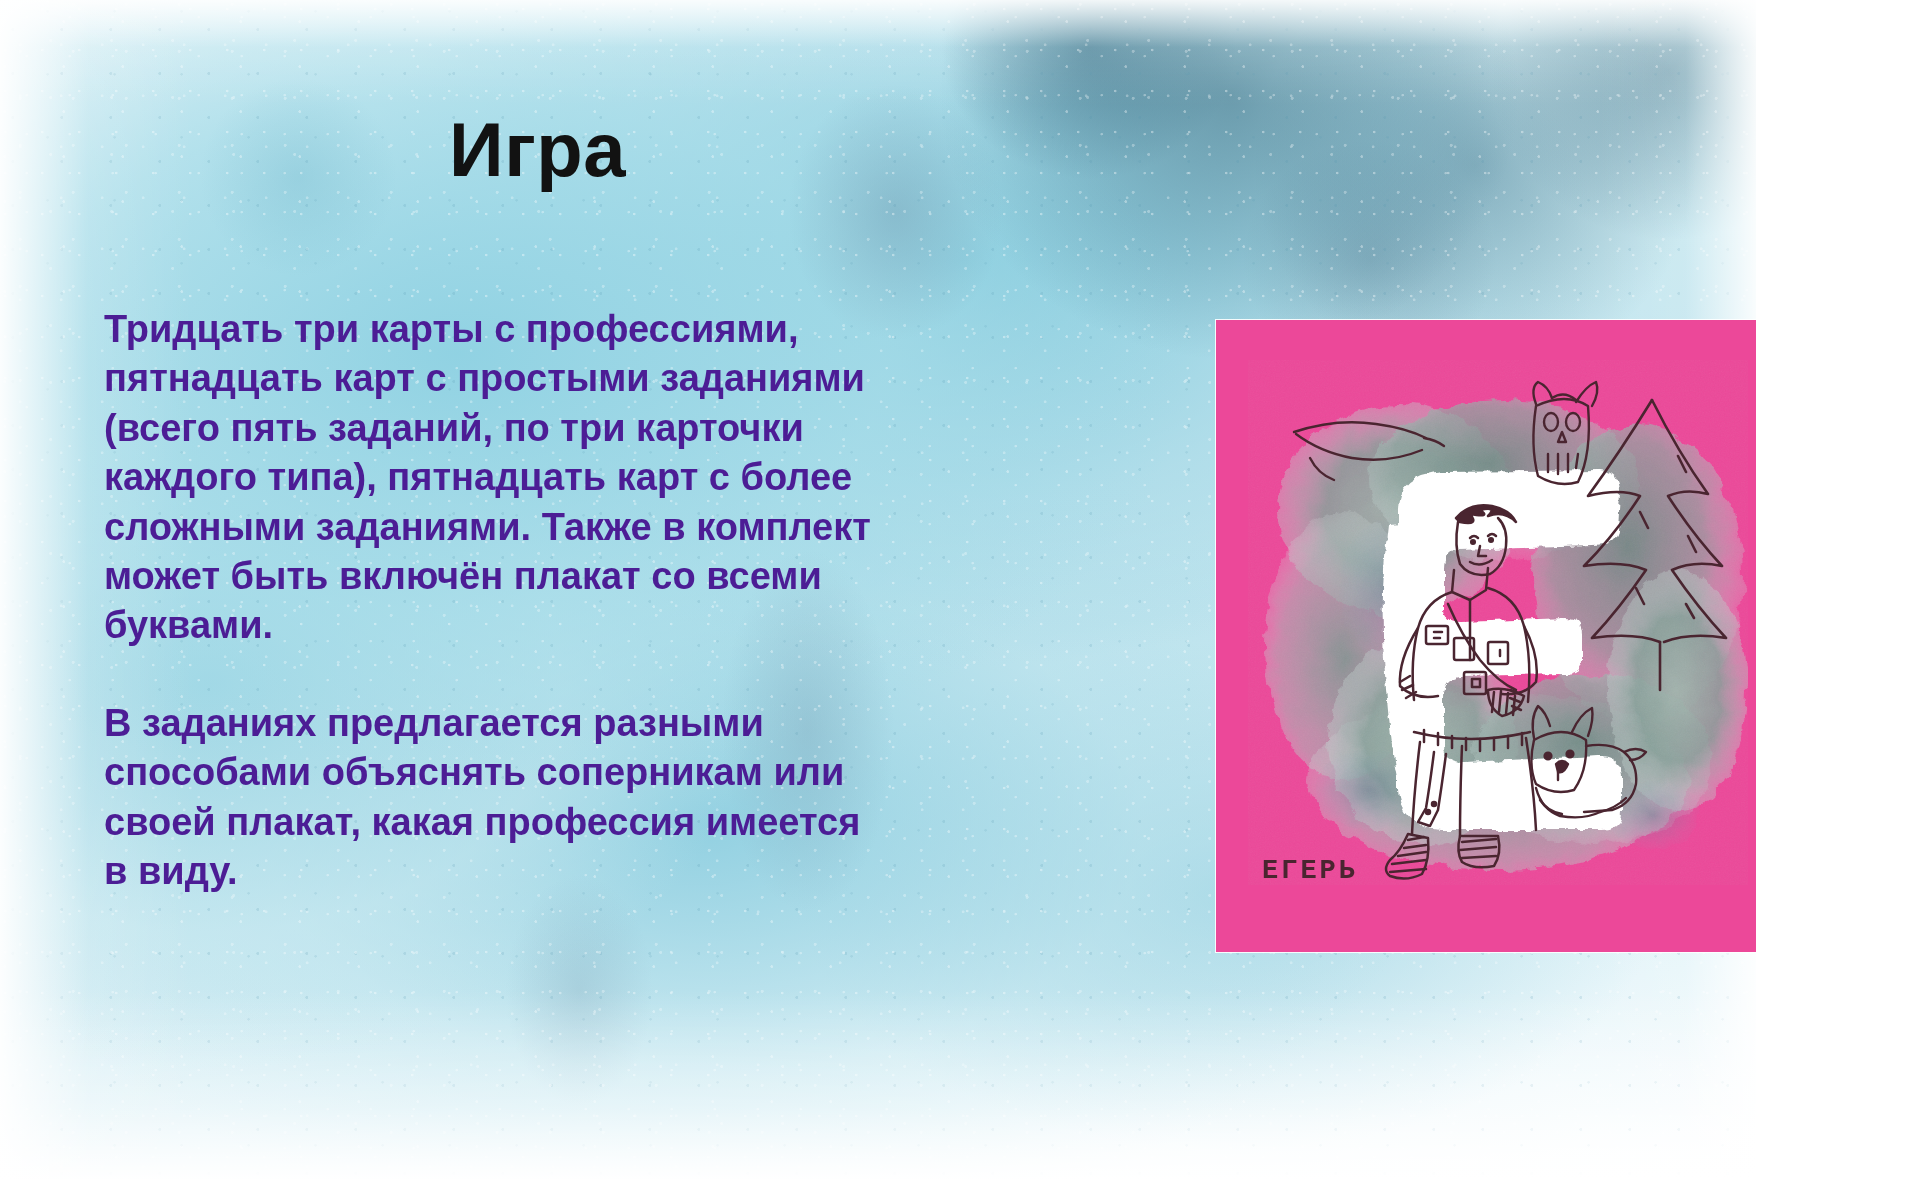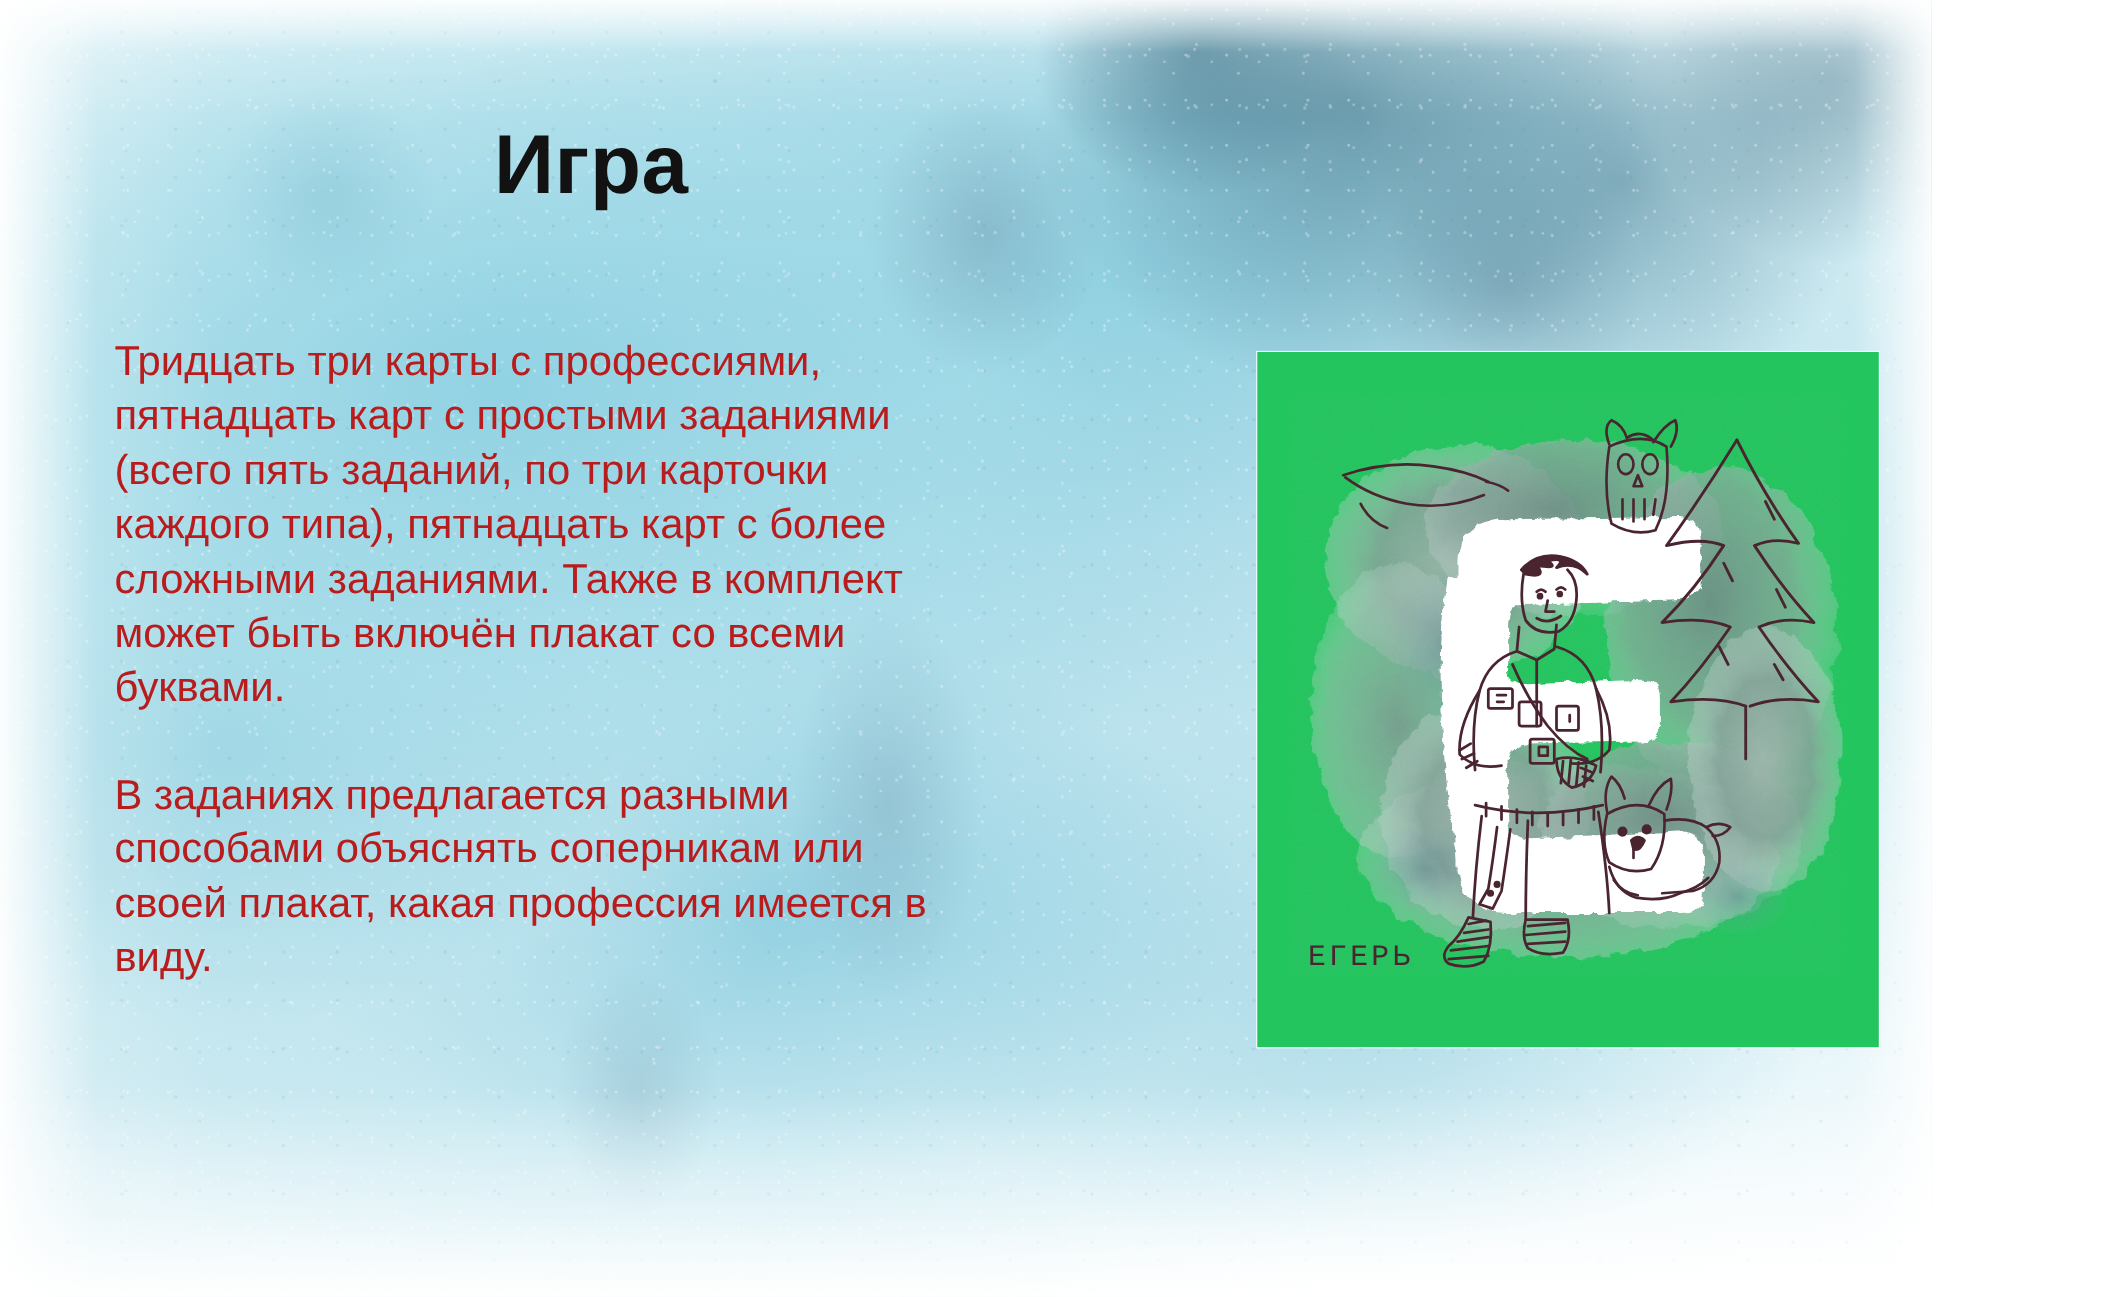--- a/index.html
+++ b/index.html
@@ -83,41 +83,42 @@
     letter-spacing: 0.5px;
     line-height: 1;
   }
 
   
   #body-text {
     position: absolute;
     left: 104px;
     top: 305px;
     width: 790px;
-    color: #b91c1c;
+    color: #4c1d95;
     font-size: 38px;
     line-height: 1.30;
-    font-weight: 400;
+    font-weight: 700;
   }
   #body-text p {
     margin: 0;
   }
   #body-text p + p {
     margin-top: 48px;
   }
 
   
   #illustration-card {
     position: absolute;
-    left: 1143px;
+    left: 1216px;
     top: 320px;
     width: 565px;
     height: 632px;
-    background: #22c55e;
+    background: #ec4899;
     box-shadow: 0 0 0 1px rgba(255,255,255,0.9);
+    font-weight: bold;
   }
   #illustration-art {
     position: absolute;
     left: 32px;
     top: 40px;
     width: 500px;
     height: 525px;
   }
   #illustration-art svg {
     display: block;

